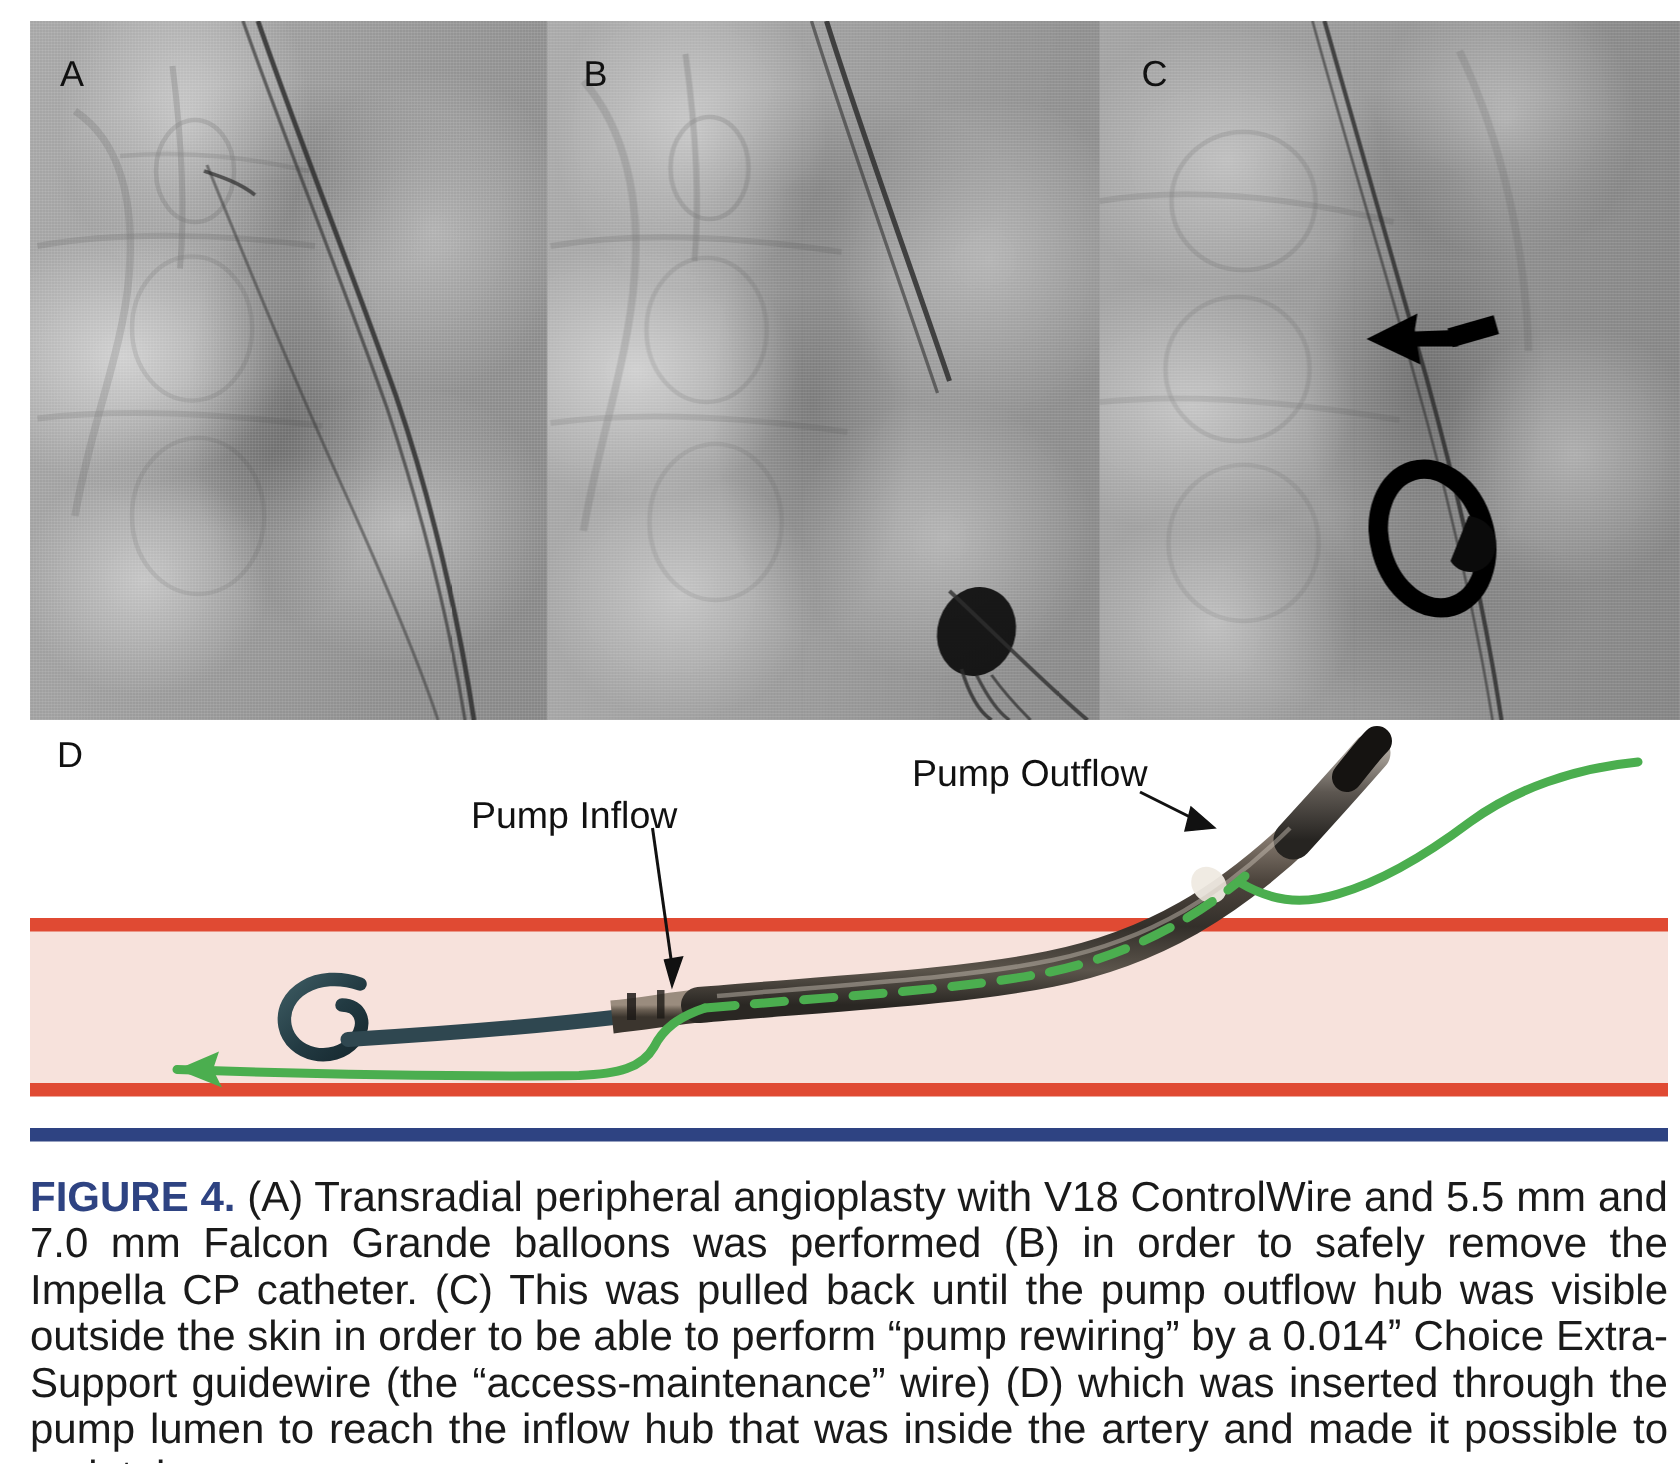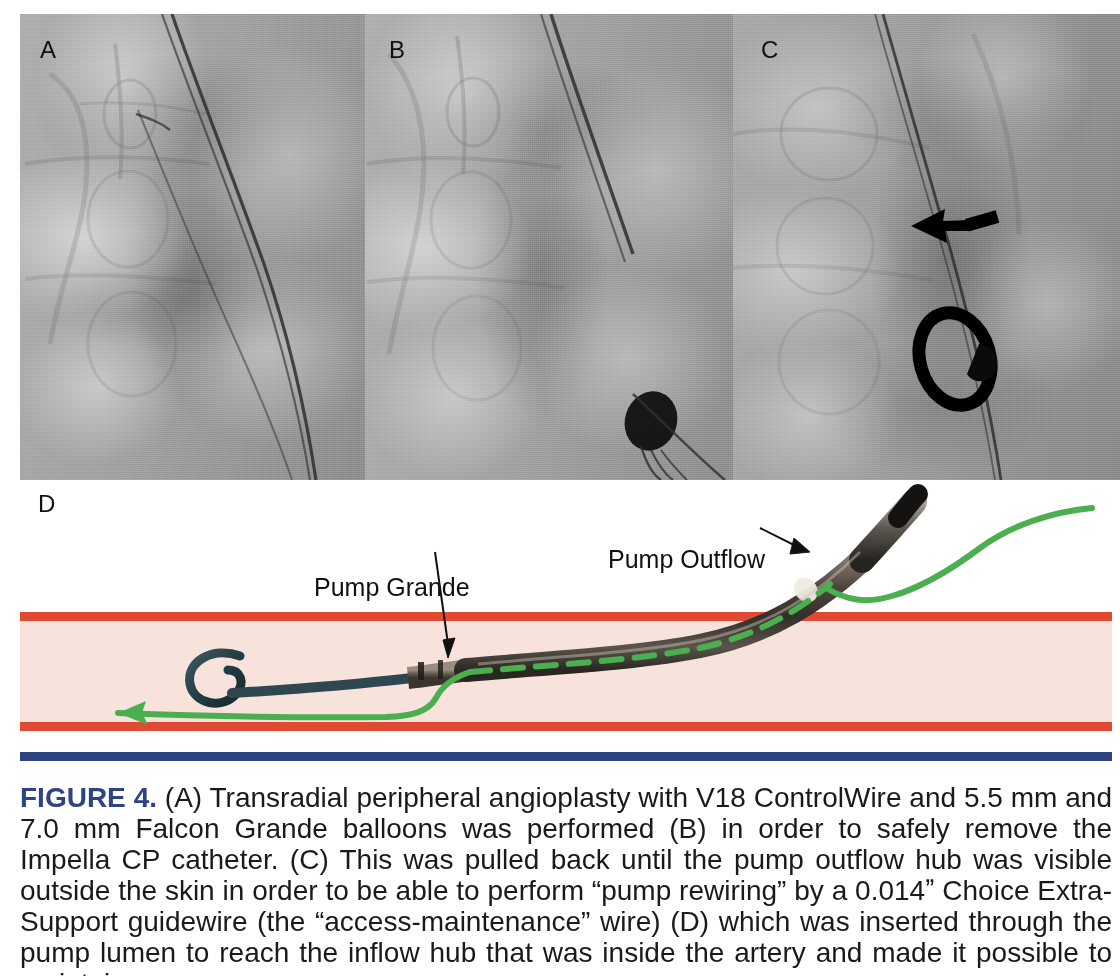--- a/index.html
+++ b/index.html
@@ -138,21 +138,20 @@
     width: 1120px;
     height: 268px;
   }
   .d-label {
     position: absolute;
     font-family: "Liberation Sans", sans-serif;
     font-size: 25px;
     color: #111;
     white-space: nowrap;
     line-height: 1;
-    margin-top: 43px;
   }
   .d-label.inflow { left: 314px; top: 532px; }
   .d-label.outflow { left: 608px; top: 504px; }
 
   
   .caption-rule {
     position: absolute;
     left: 20px;
     top: 752px;
     width: 1092px;
@@ -328,21 +327,21 @@
         <line x1="435" y1="72" x2="448" y2="164" stroke-width="2"></line>
         <path d="M443 160 L 455 158 L 448 178 Z"></path>
       </g>
 
       <g stroke="#111" fill="#111">
         <line x1="760" y1="48" x2="800" y2="68" stroke-width="2"></line>
         <path d="M794 58 L 810 72 L 790 74 Z"></path>
       </g>
     </svg>
 
-    <div class="d-label inflow" style="top:52px;">Pump Grande</div>
+    <div class="d-label inflow" style="top:52px;">Pump Inflow</div>
     <div class="d-label outflow" style="top:24px;">Pump Outflow</div>
   </div>
 
   <div class="panel-letter ld">D</div>
 
   <div class="caption-rule"></div>
   <div class="caption">
     <span class="fignum">FIGURE 4.</span><span> (A) Transradial peripheral angioplasty with V18 ControlWire and 5.5 mm and 7.0 mm Falcon Grande balloons was performed (B) in order to safely remove the Impella CP catheter. (C) This was pulled back until the pump outflow hub was visible outside the skin in order to be able to perform “pump rewiring” by a 0.014ˮ Choice Extra-Support guidewire (the “access-maintenance” wire) (D) which was inserted through the pump lumen to reach the inflow hub that was inside the artery and made it possible to maintain access.</span>
   </div>
 

